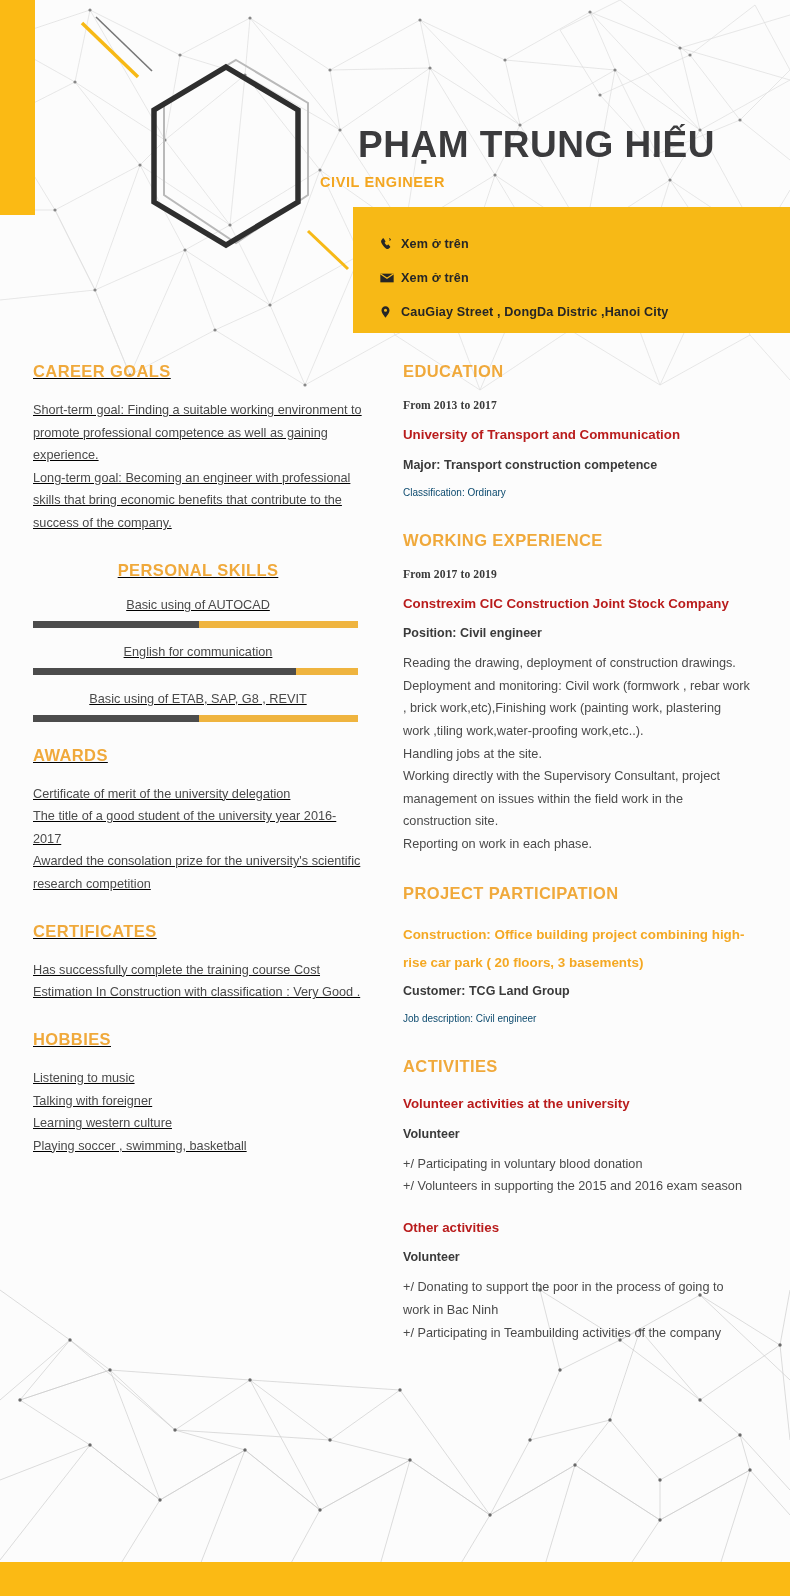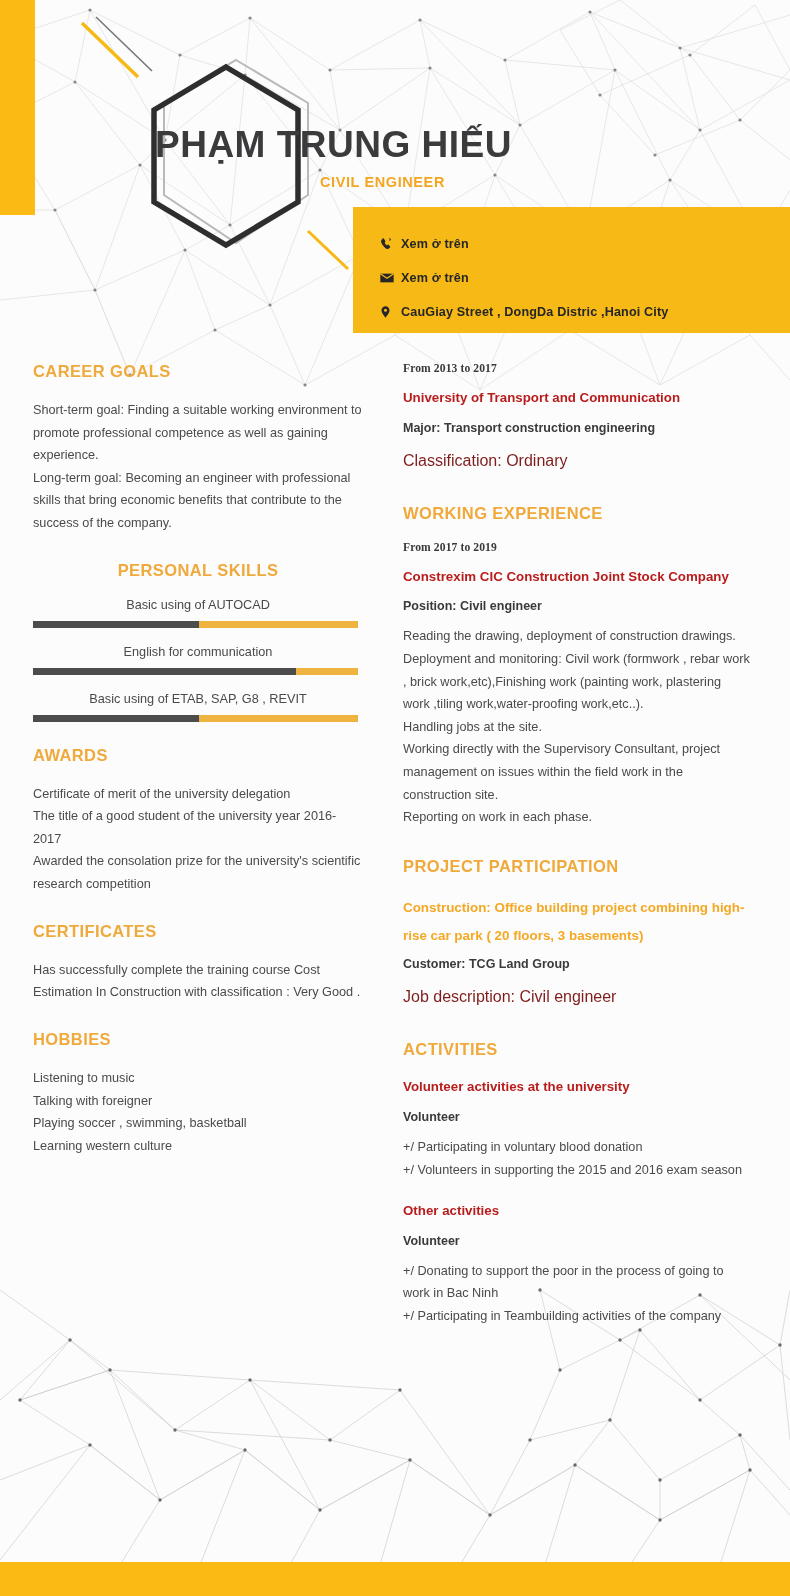--- a/index.html
+++ b/index.html
@@ -49,20 +49,21 @@
 
   
   .diag { position: absolute; z-index: 2; pointer-events: none; }
 
   
   .header {
     position: absolute;
     left: 0; top: 0;
     width: 632px; height: 340px;
     z-index: 4;
+    text-align: right;
   }
 
   .hex-wrap {
     position: absolute;
     left: 148px; top: 55px;
     width: 165px; height: 195px;
   }
 
   .name-title {
     position: absolute;
@@ -117,21 +118,21 @@
     color: #262626;
     letter-spacing: 0.15px;
   }
 
   
   .col {
     position: absolute;
     top: 362px;
     z-index: 4;
   }
-  .col-left  { left: 33px;  width: 330px; }
+  .col-left  { left: 33px;  width: 330px; text-decoration: underline; }
   .col-right { left: 403px; width: 348px; }
 
   .section { margin-bottom: 26px; }
 
   .sec-head {
     font-size: 16.5px;
     font-weight: bold;
     color: #F0A93B;
     letter-spacing: 0.4px;
     margin-bottom: 18px;
@@ -164,22 +165,22 @@
 
   .sub-yellow-lg {
     font-size: 13.4px;
     font-weight: bold;
     color: #F4A823;
     line-height: 2.1;
     margin-bottom: 4px;
   }
 
   .sub-plain {
-    font-size: 16px;
-    color: #7f1d1d;
+    font-size: 10px;
+    color: #0c4a6e;
     line-height: 1.7;
     margin-bottom: 8px;
   }
 
   .date-line {
     font-size: 11.6px;
     font-weight: bold;
     color: #3a3a3a;
     margin-bottom: 13px;
     letter-spacing: 0.1px;
@@ -423,33 +424,34 @@
       <div class="body-text">
         <p>Has successfully complete the training course Cost Estimation In Construction with classification : Very Good .</p>
       </div>
     </div>
 
     <div class="section">
       <div class="sec-head">HOBBIES</div>
       <div class="body-text">
         <p>Listening to music</p>
         <p>Talking with foreigner</p>
+        <p>Learning western culture</p>
         <p>Playing soccer , swimming, basketball</p>
-        <p>Learning western culture</p>
       </div>
     </div>
 
   </div>
 
   <div class="col col-right">
 
     <div class="section" style="margin-bottom:30px;">
+      <div class="sec-head">EDUCATION</div>
       <div class="date-line">From 2013 to 2017</div>
       <div class="sub-yellow">University of Transport and Communication</div>
-      <div class="sub-bold">Major: Transport construction engineering</div>
+      <div class="sub-bold">Major: Transport construction competence</div>
       <div class="sub-plain">Classification: Ordinary</div>
     </div>
 
     <div class="section" style="margin-bottom:28px;">
       <div class="sec-head">WORKING EXPERIENCE</div>
       <div class="date-line">From 2017 to 2019</div>
       <div class="sub-yellow">Constrexim CIC Construction Joint Stock Company</div>
       <div class="sub-bold">Position: Civil engineer</div>
       <div class="body-text">
         <p>Reading the drawing, deployment of construction drawings.</p>

